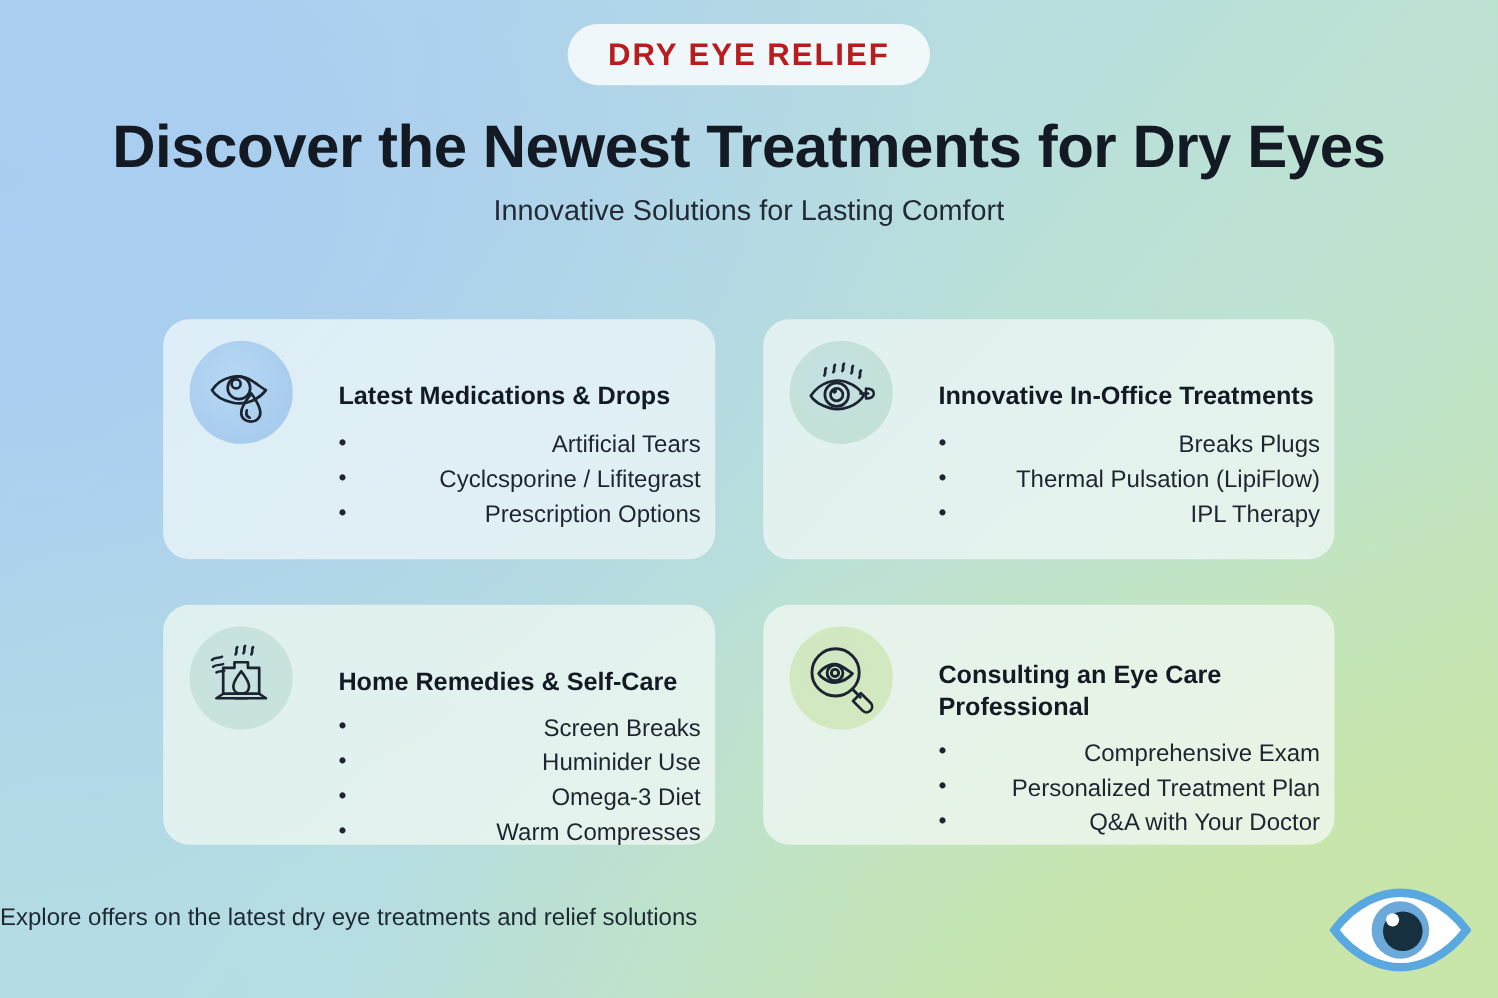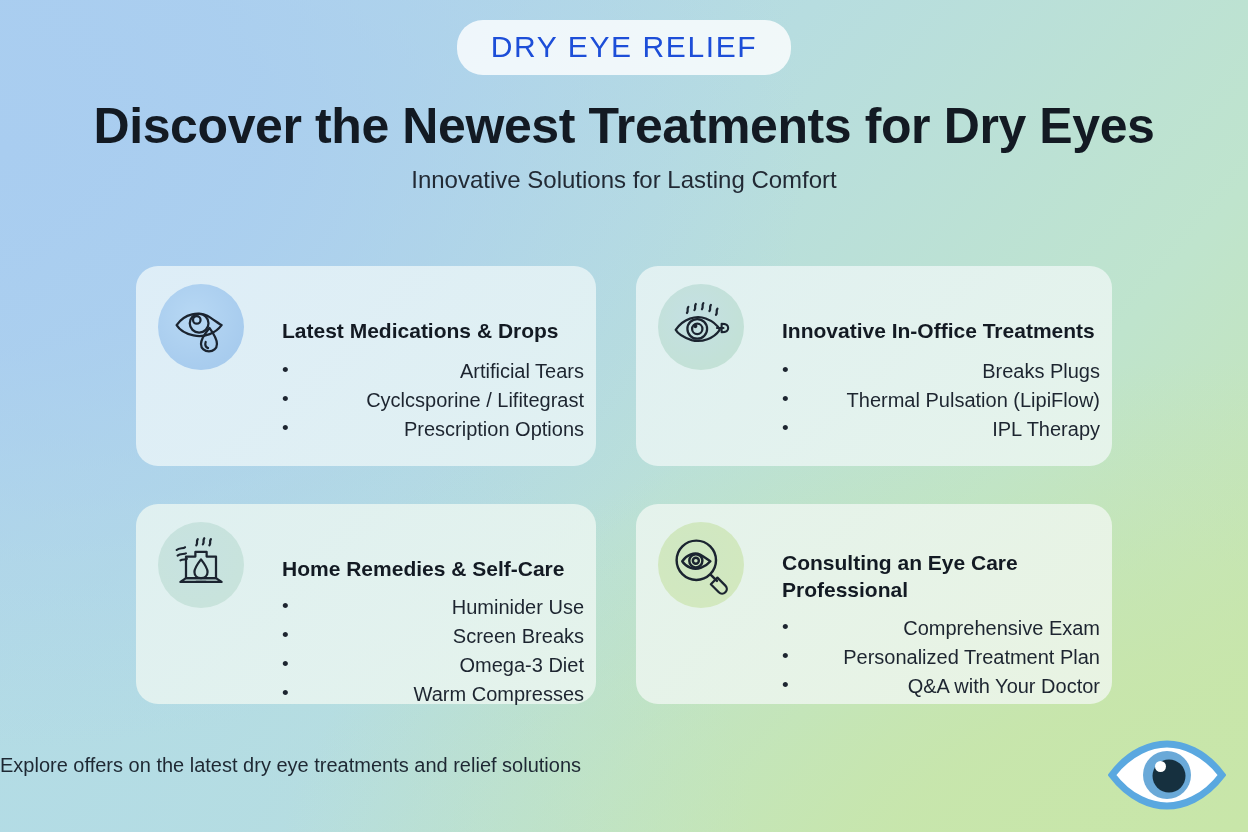--- a/index.html
+++ b/index.html
@@ -29,23 +29,23 @@
 
   
   .header {
     padding-top: 20px;
     text-align: center;
   }
 
   .badge {
     display: inline-block;
     background: rgba(255,255,255,0.80);
-    color: #1d4ed8;
-    font-size: 30px;
-    font-weight: normal;
+    color: #b91c1c;
+    font-size: 26px;
+    font-weight: bold;
     letter-spacing: 1.6px;
     padding: 12px 34px 13px;
     border-radius: 26px;
     line-height: 1;
   }
 
   .headline {
     margin-top: 24px;
     font-size: 50px;
     font-weight: bold;
@@ -222,22 +222,22 @@
           <path d="M27 11 C29 8.5, 26.5 7, 28.5 4.5"></path>
           <path d="M34 10 C36 7.5, 33.5 6, 35.5 3.5"></path>
           <path d="M41 11 C43 8.5, 40.5 7, 42.5 4.5"></path>
           <path d="M6 16 C9 13, 13 15, 15 13" stroke-width="2.2"></path>
           <path d="M7 22 C10 19.5, 14 21, 16 19.5" stroke-width="2.2"></path>
           <path d="M10 27 C12.5 25.5, 15 26.5, 17 25.5" stroke-width="2.2"></path>
         </svg>
       </div>
       <div class="card-title">Home Remedies &amp; Self-Care</div>
       <ul class="bullets">
+        <li>Screen Breaks</li>
         <li>Huminider Use</li>
-        <li>Screen Breaks</li>
         <li>Omega-3 Diet</li>
         <li>Warm Compresses</li>
       </ul>
     </div>
 
     <div class="card card-4">
       <div class="icon-badge ib-4">
         <svg viewBox="0 0 64 64" fill="none" stroke="#1b2430" stroke-width="2.6" stroke-linecap="round" stroke-linejoin="round">
           <circle cx="27" cy="27" r="21"></circle>
           <path d="M12 28 C17 21, 25 18, 31 21 C36 23.5, 40 27, 42 28 C37 34, 28 38, 21 35 C16 33, 13.5 30.5, 12 28 Z"></path>

